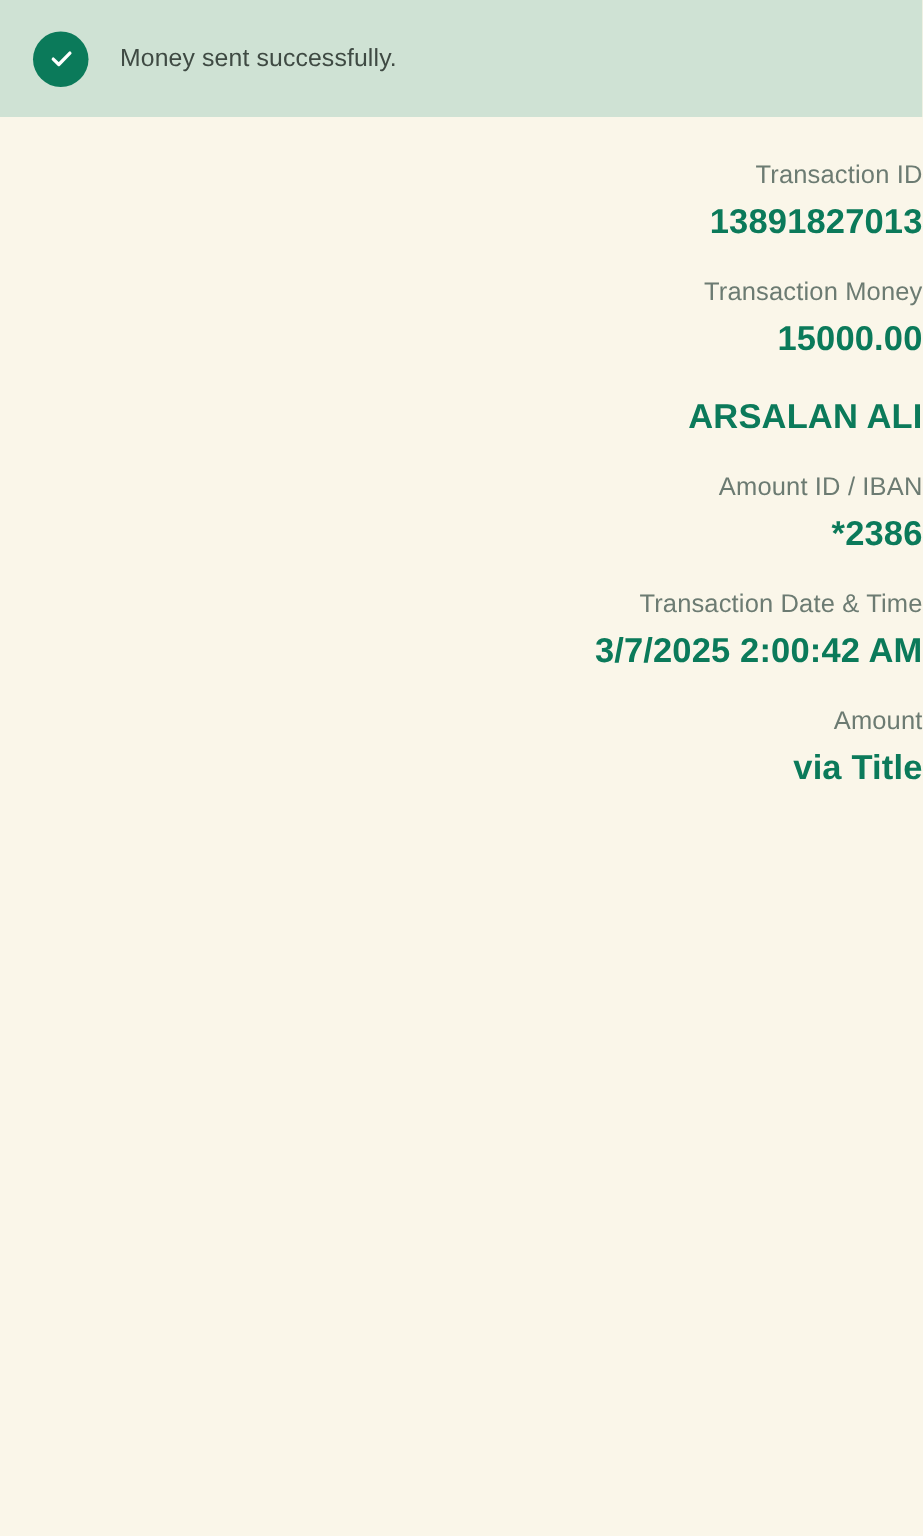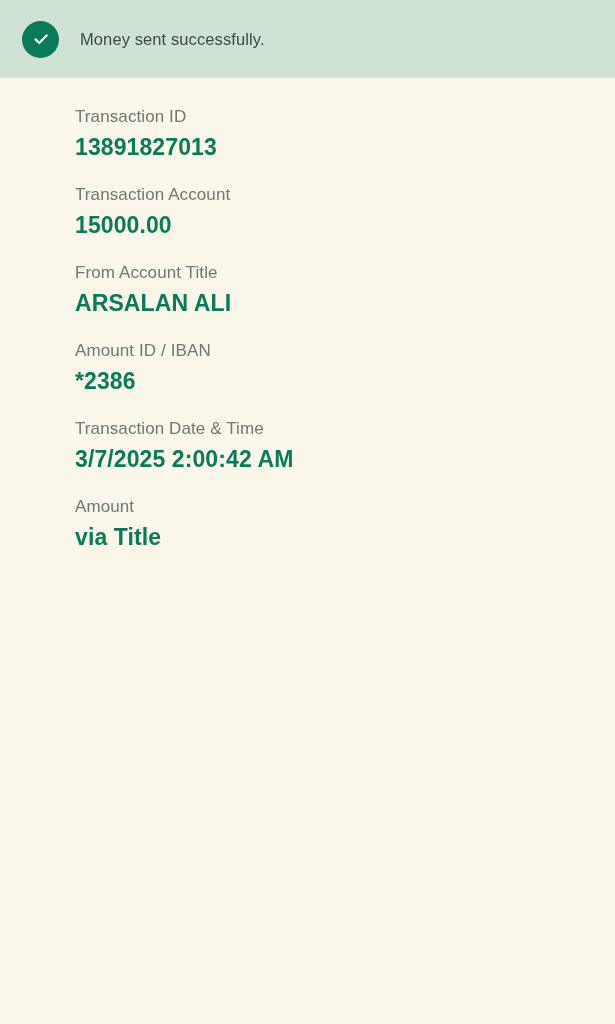--- a/index.html
+++ b/index.html
@@ -53,20 +53,21 @@
     letter-spacing: 0.1px;
   }
 
   
   .details {
     padding: 26px 0 0 75px;
   }
 
   .detail-row {
     margin-bottom: 16px;
+    text-align: right;
   }
 
   .detail-label {
     font-size: 17px;
     color: #6c7b72;
     line-height: 1.55;
     letter-spacing: 0.1px;
   }
 
   .detail-value {
@@ -92,26 +93,25 @@
   </div>
 
   <div class="details">
 
     <div class="detail-row">
       <div class="detail-label">Transaction ID</div>
       <div class="detail-value">13891827013</div>
     </div>
 
     <div class="detail-row">
-      <div class="detail-label">Transaction Account</div>
+      <div class="detail-label">Transaction Money</div>
       <div class="detail-value">15000.00</div>
     </div>
 
     <div class="detail-row">
-      <div class="detail-label">From Account Title</div>
       <div class="detail-value">ARSALAN ALI</div>
     </div>
 
     <div class="detail-row">
       <div class="detail-label">Amount ID / IBAN</div>
       <div class="detail-value">*2386</div>
     </div>
 
     <div class="detail-row">
       <div class="detail-label">Transaction Date &amp; Time</div>

